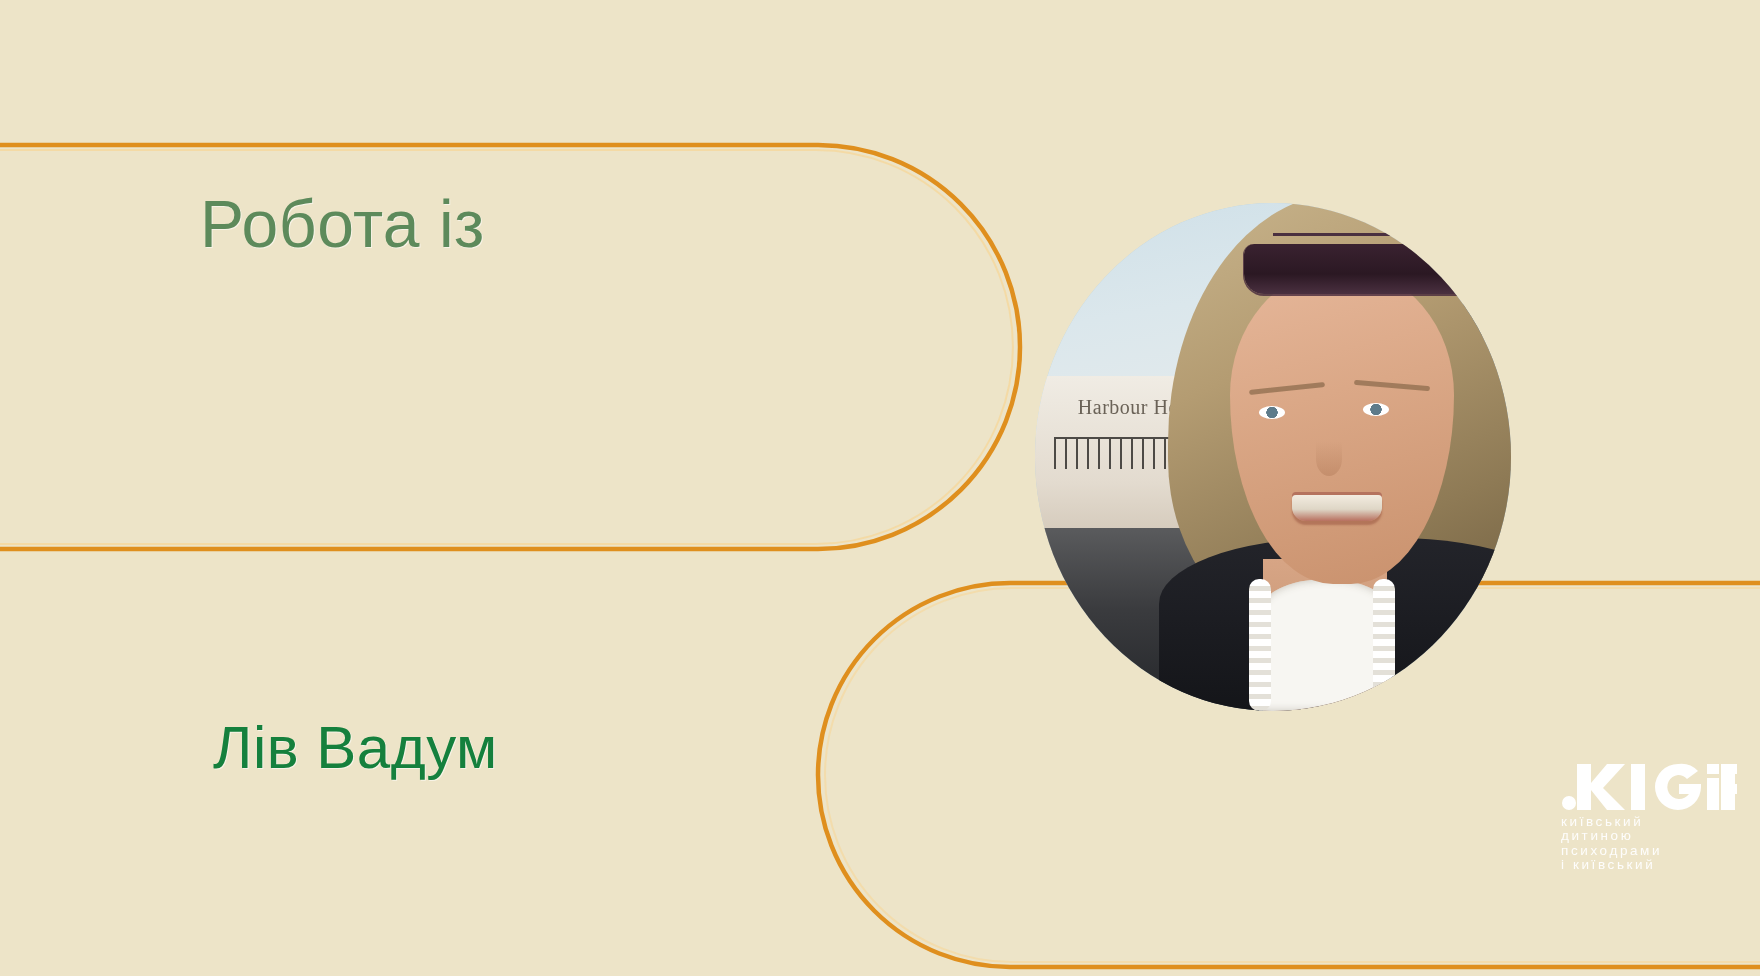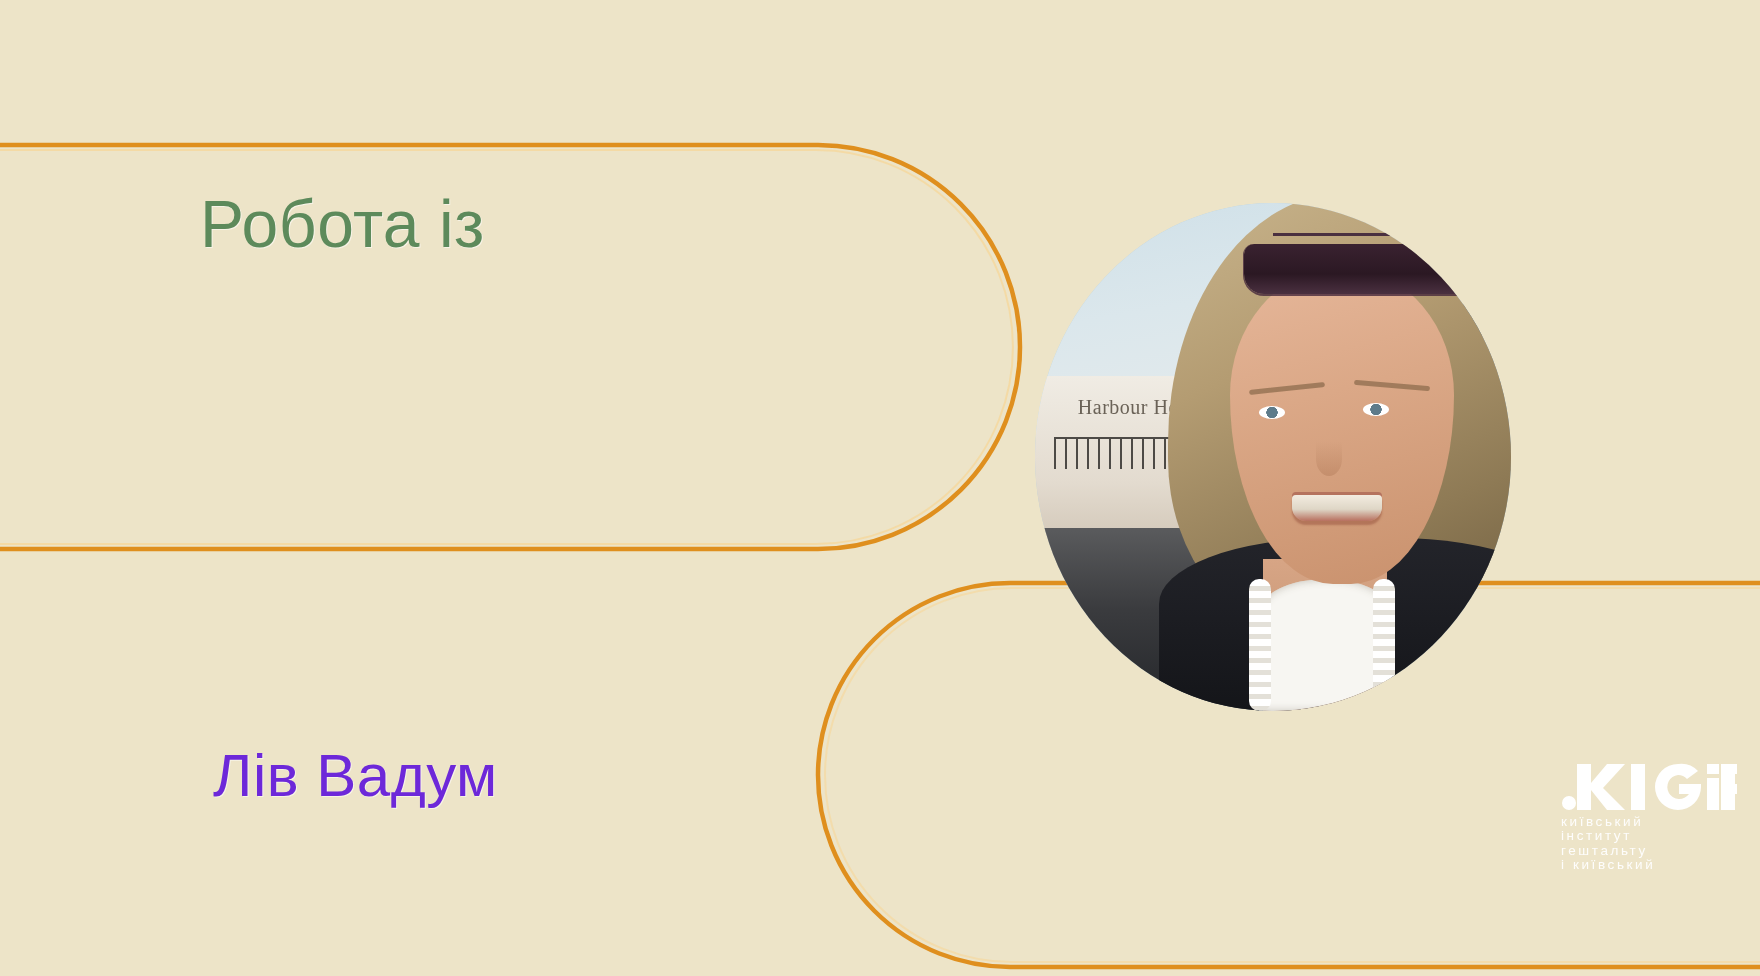--- a/index.html
+++ b/index.html
@@ -41,22 +41,22 @@
     line-height: 117px;
     font-weight: 400;
     letter-spacing: 0.5px;
     white-space: nowrap;
     text-shadow: 1px 1px 0 rgba(255,255,255,.55);
   }
 
   .speaker-name {
     position: absolute;
     left: 213px;
-    top: 740px;
-    color: #6d28d9;
+    top: 712px;
+    color: #15803d;
     font-size: 60px;
     line-height: 72px;
     font-weight: 400;
     letter-spacing: 0.5px;
     white-space: nowrap;
     text-shadow: 1px 1px 0 rgba(255,255,255,.55);
   }
 
   
   .portrait {
@@ -294,19 +294,19 @@
 
         <rect x="146" y="20" width="12" height="32"></rect>
         <rect x="146" y="6" width="12" height="10"></rect>
 
         <path d="M162 6 L176 6 L176 52 L162 52 Z" opacity="0"></path>
         <path d="M160 6 L176 6 A15 15 0 0 1 176 36 L174 36 L174 26 L176 26 A5 5 0 0 0 176 16 L174 16 L174 52 L160 52 Z"></path>
       </g>
     </svg>
     <div class="logo-sub">
       <div>київський</div>
-      <div>інститут</div>
-      <div>гештальту</div>
+      <div>дитиною</div>
+      <div>психодрами</div>
       <div>і київський</div>
     </div>
   </div>
 
 </div>
 
 </body></html>

